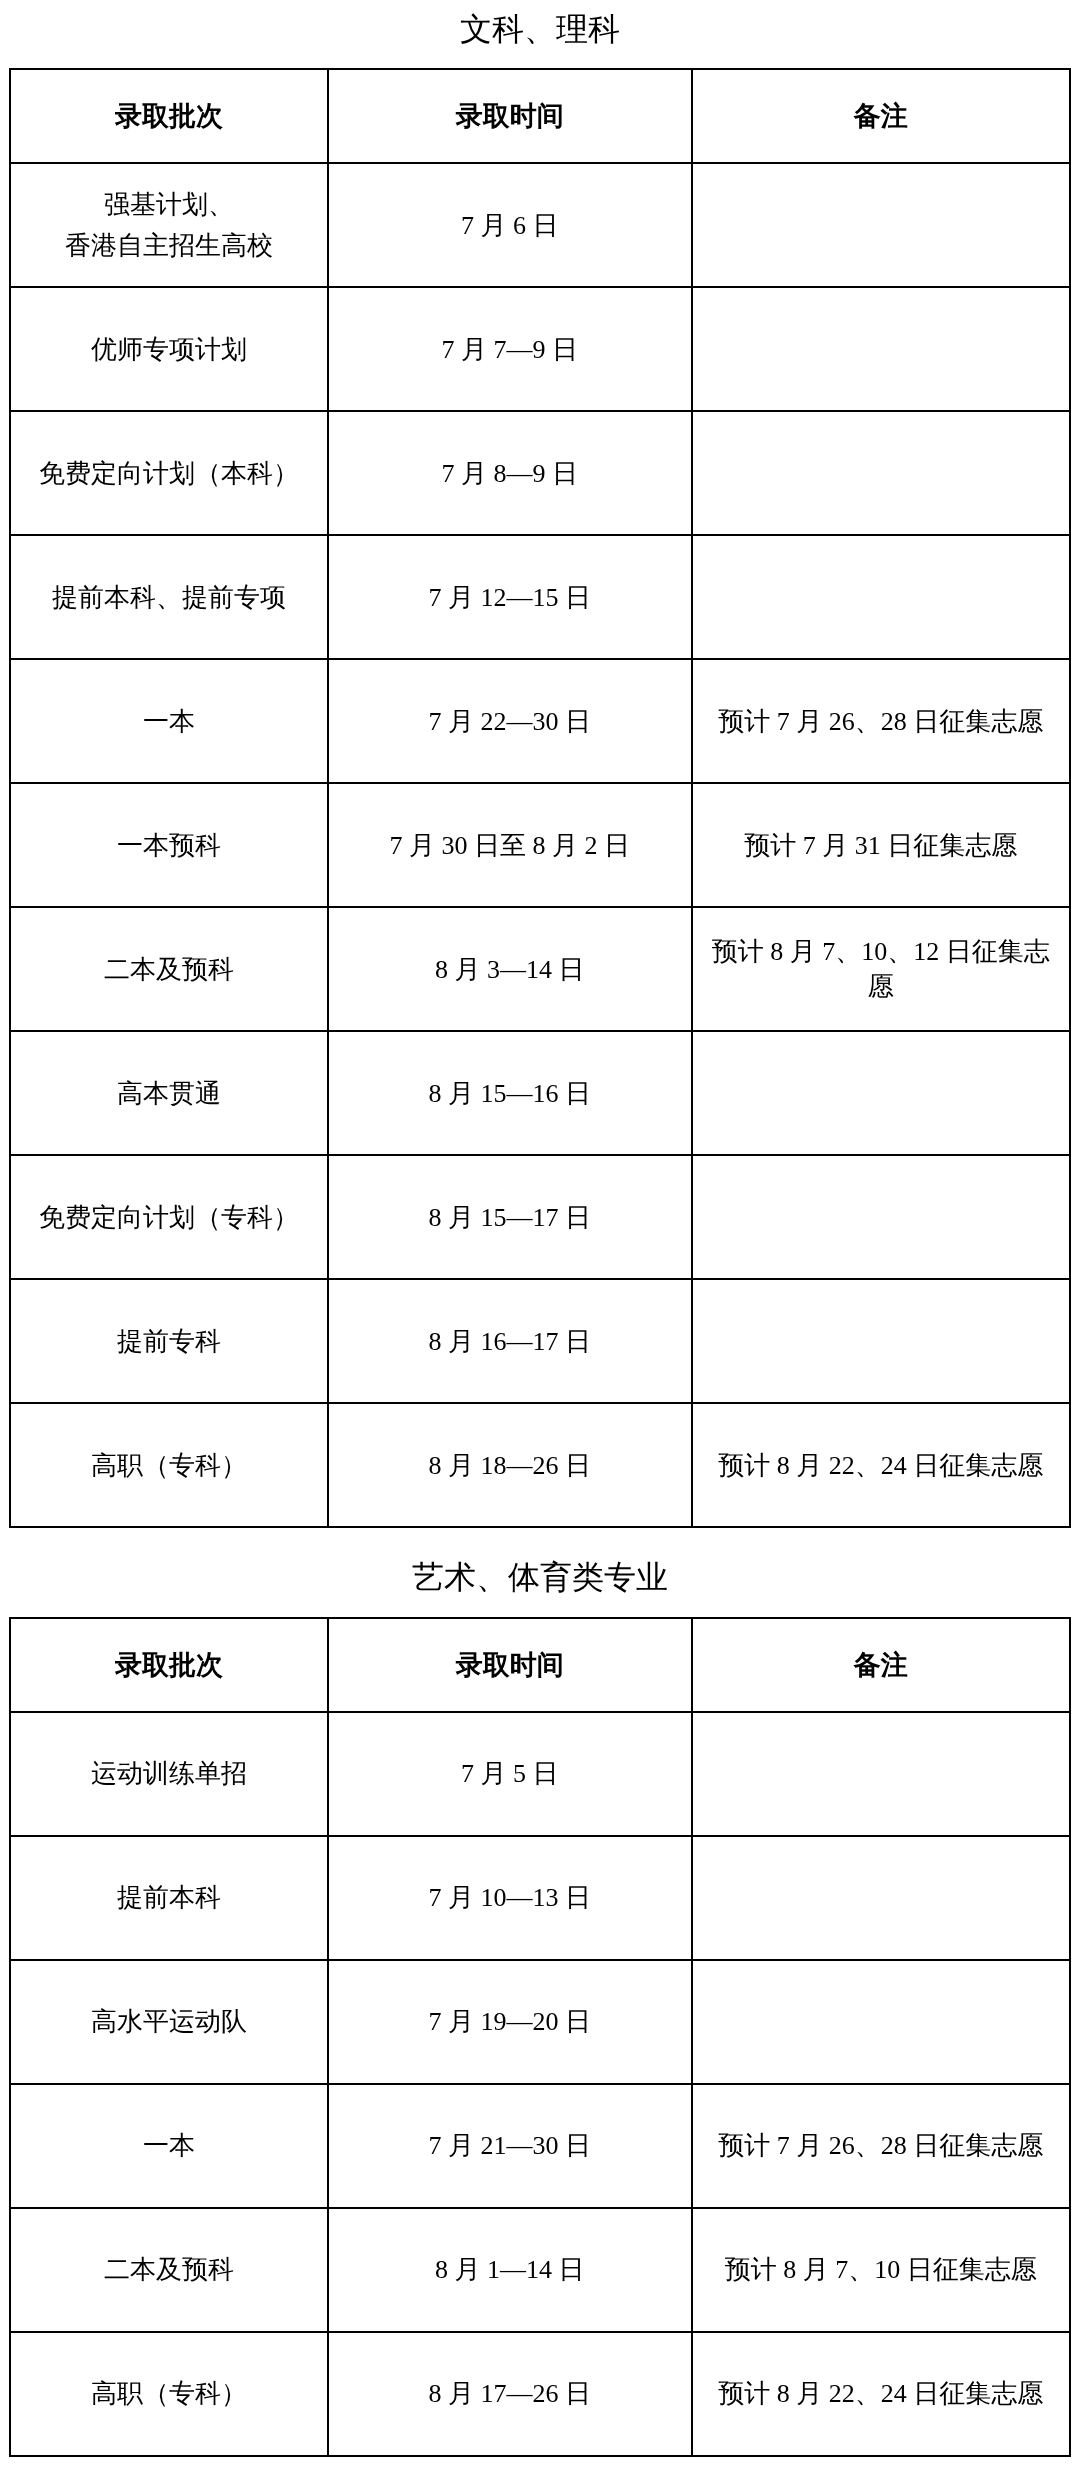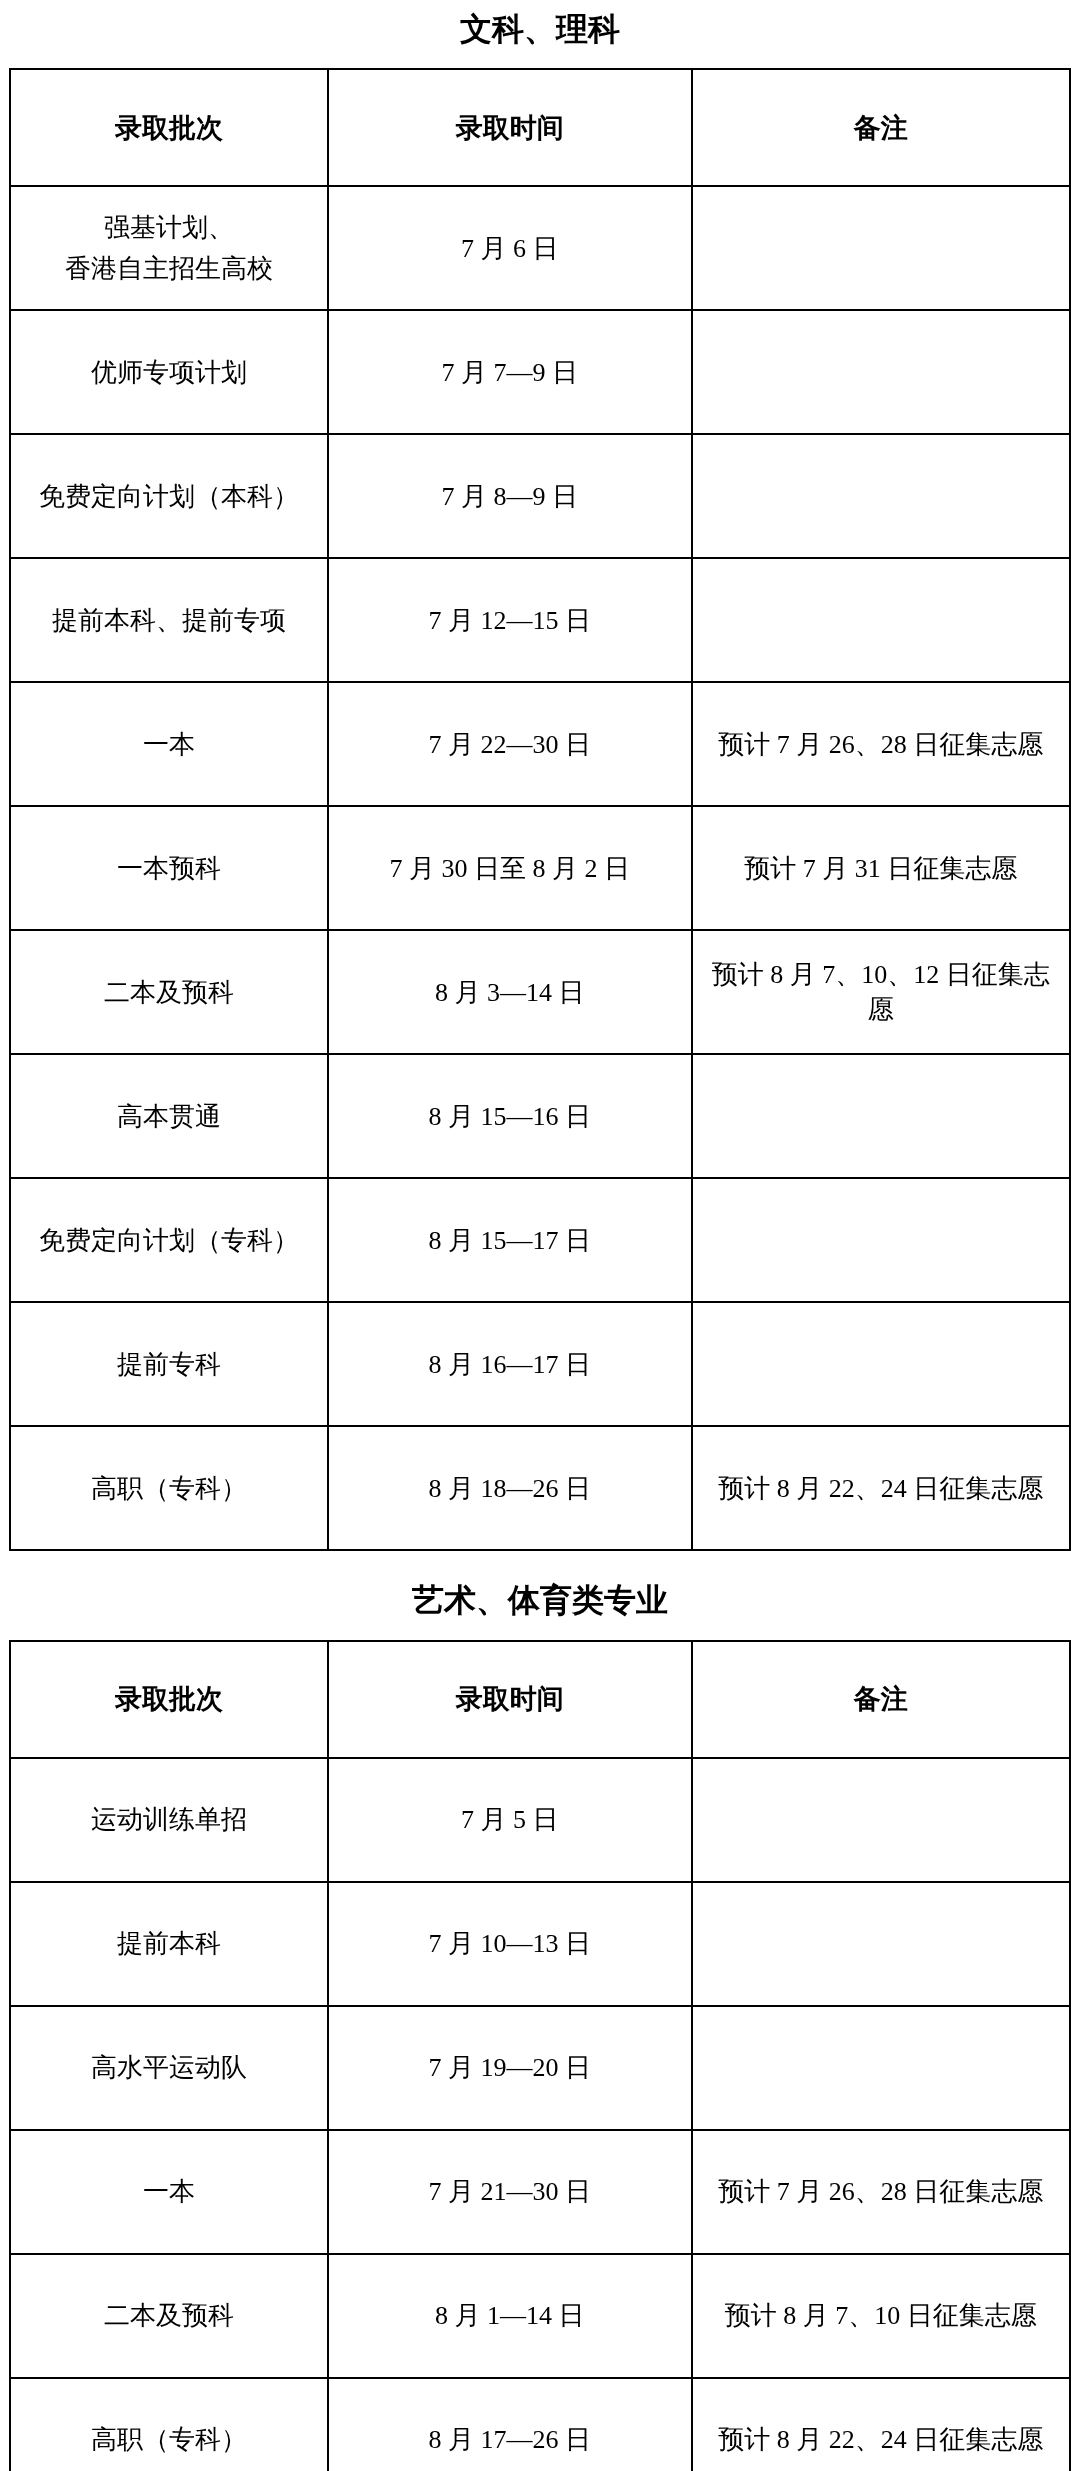--- a/index.html
+++ b/index.html
@@ -10,21 +10,21 @@
     margin: 0 auto;
     background: #ffffff;
     color: #000000;
     box-sizing: border-box;
     padding-top: 10px;
     font-family: "Liberation Serif", "DejaVu Serif", serif;
   }
   .doc-title {
     text-align: center;
     font-family: "Liberation Sans", "DejaVu Sans", sans-serif;
-    font-weight: bold;
+    font-weight: normal;
     font-size: 32px;
     line-height: 1.2;
     color: #000000;
     margin: 0 0 20px 0;
   }
   .doc-title.gap { margin-top: 30px; }
   table.sched {
     width: 1062px;
     margin: 0 auto;
     border-collapse: collapse;
@@ -35,21 +35,21 @@
   table.sched col.c2 { width: 35.7%; }
   table.sched th, table.sched td {
     border: 2px solid #000000;
     text-align: center;
     vertical-align: middle;
     padding: 6px 8px;
     box-sizing: border-box;
     overflow: hidden;
   }
   table.sched th {
-    height: 117px;
+    height: 94px;
     font-family: Liberation Sans, sans-serif;
     font-weight: bold;
     font-size: 27px;
     color: #000000;
   }
   table.sched td {
     height: 124px;
     font-size: 26px;
     color: #000000;
     font-family: "Liberation Serif", "DejaVu Serif", serif;

